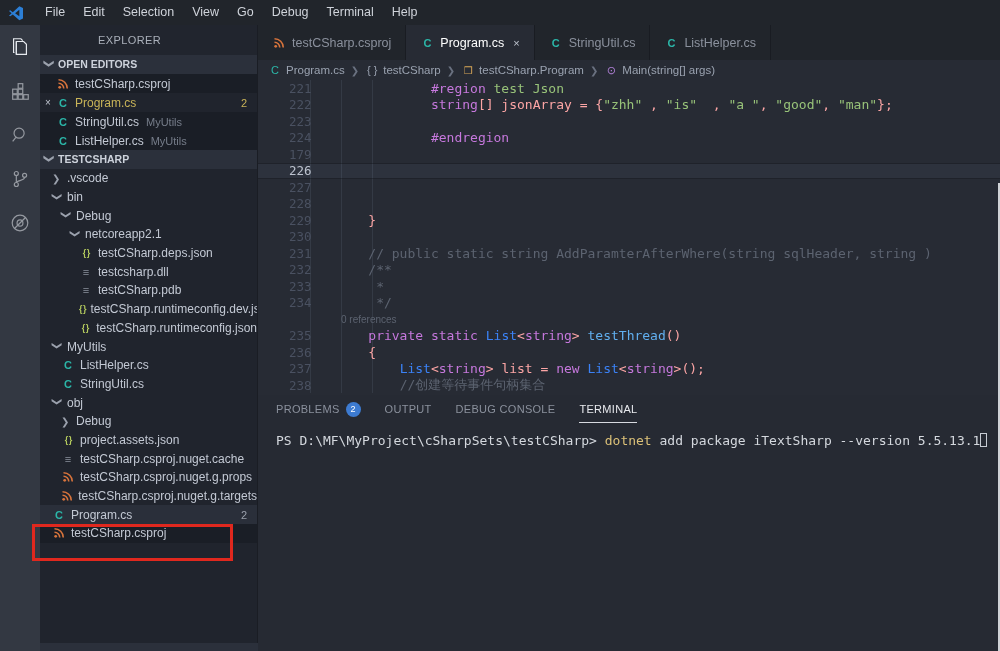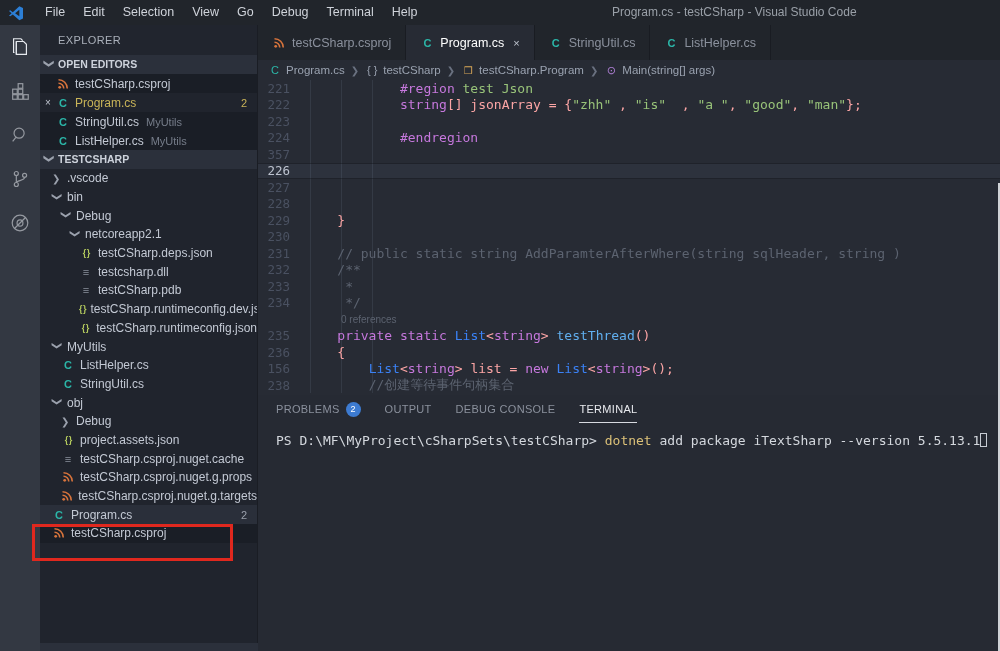--- a/index.html
+++ b/index.html
@@ -17,21 +17,21 @@
   
   .activitybar { position:absolute; left:0; top:25px; width:40px; height:626px; background:#333842; z-index:4; }
   .act-item { width:40px; height:44px; display:flex; align-items:center; justify-content:center; opacity:.55; }
   .act-item.active { opacity:1; }
   .act-item svg { stroke:#e6e9ee; fill:none; stroke-width:1.3; }
 
   
   .sidebar { position:absolute; left:40px; top:25px; width:218px; height:626px; background:#20242d;
              font-size:12px; color:#b9bfca; border-right:1px solid #1a1d24; }
   .sidebar-title { height:30px; line-height:30px; padding-left:18px; font-size:11px; letter-spacing:.4px;
-                   color:#aab0ba; background:#21252e; }
+                   color:#aab0ba; background:#21252e;margin-left:40px; }
   .section-header { height:19px; line-height:19px; background:#2b303b; color:#cdd2db; font-weight:bold;
                     font-size:10.5px; display:flex; align-items:center; }
   .section-header .chev { margin:0 4px 0 4px; }
   .row { height:19px; display:flex; align-items:center; white-space:nowrap; overflow:hidden; }
   .row.shaded { background:#1a1e26; }
   .row.hl { background:#2a2f3a; }
   .row .label { margin-left:5px; color:#c3c9d4; }
   .row .detail { margin-left:7px; color:#767d8a; font-size:11px; }
   .row .badge-num { margin-left:auto; margin-right:10px; font-size:11px; color:#9aa0ac; }
   .row .badge-num.warn { color:#c9b458; }
@@ -59,21 +59,21 @@
   .crumb .ficon { margin-right:4px; font-weight:normal; }
   .crumb-sep { margin:0 6px; color:#6a7180; font-size:10px; }
   .icon-class { color:#d8a657; font-size:10px; }
   .icon-method { color:#b180d7; font-size:11px; }
 
   .code { position:relative; height:315px; overflow:hidden; font-family:"DejaVu Sans Mono",monospace;
           font-size:13px; }
   .guide { position:absolute; top:0; width:1px; height:313px; background:#343a45; }
   .cline { position:relative; height:16.5px; display:flex; align-items:center; }
   .cline.cur { background:rgba(130,150,190,.07); box-shadow:inset 0 1px 0 rgba(0,0,0,.3), inset 0 -1px 0 rgba(0,0,0,.3); }
-  .gut { width:48px; flex:none; text-align:right; padding-right:16px; color:#4a5161; font-size:12.5px; }
+  .gut { width:48px; flex:none; text-align:left; padding-right:16px; color:#4a5161; font-size:12.5px;margin-left:31px; }
   .cline.cur .gut { color:#bcc2ce; }
   .ctext { white-space:pre; }
   .lens { color:#5c6370; font-size:10px; font-family:"Liberation Sans",sans-serif; padding-left:83px; }
   .tok-pl { color:#fca5a5; } .tok-kw { color:#c678dd; } .tok-str { color:#98c379; }
   .tok-fn { color:#61afef; } .tok-ty { color:#3b82f6; } .tok-cm { color:#5c6370; }
 
   
   .panel { position:absolute; left:258px; top:395px; width:742px; height:256px; background:#262a33; }
   .panel-tabs { height:28px; display:flex; align-items:center; padding-left:18px; }
   .ptab { font-size:11px; letter-spacing:.3px; color:#8b919d; margin-right:24px; height:28px;
@@ -101,21 +101,20 @@
   <div class="menubar">
       <div class="menu-item">File</div>
       <div class="menu-item">Edit</div>
       <div class="menu-item">Selection</div>
       <div class="menu-item">View</div>
       <div class="menu-item">Go</div>
       <div class="menu-item">Debug</div>
       <div class="menu-item">Terminal</div>
       <div class="menu-item">Help</div>
     </div>
-  <div class="win-title">Program.cs - testCSharp - Visual Studio Code</div>
 </div>
 
 <div class="activitybar">
     <div class="act-item active">
       <svg width="22" height="22" viewBox="0 0 24 24">
         <path d="M8 6h8l3 3v11H8z"></path>
         <path d="M8 6v14"></path>
         <path d="M6 18H5V3h8l2 2"></path>
       </svg>
     </div>
@@ -358,21 +357,21 @@
         <span class="ctext">            <span class="tok-kw">string</span><span class="tok-pl">[] jsonArray = {</span><span class="tok-str">"zhh"</span><span class="tok-pl"> , </span><span class="tok-str">"is"</span><span class="tok-pl">  , </span><span class="tok-str">"a "</span><span class="tok-pl">, </span><span class="tok-str">"good"</span><span class="tok-pl">, </span><span class="tok-str">"man"</span><span class="tok-pl">};</span></span>
       </div>
       <div class="cline">
         <span class="gut">223</span>
       </div>
       <div class="cline">
         <span class="gut">224</span>
         <span class="ctext">            <span class="tok-kw">#endregion</span></span>
       </div>
       <div class="cline">
-        <span class="gut">357</span>
+        <span class="gut">179</span>
         <span class="ctext"></span>
       </div>
       <div class="cline cur">
         <span class="gut">226</span>
         <span class="ctext"></span>
       </div>
       <div class="cline">
         <span class="gut">227</span>
         <span class="ctext"></span>
       </div>
@@ -409,21 +408,21 @@
       </div>
       <div class="cline">
         <span class="gut">235</span>
         <span class="ctext">    <span class="tok-kw">private</span><span class="tok-pl"> </span><span class="tok-kw">static</span><span class="tok-pl"> </span><span class="tok-ty">List</span><span class="tok-pl">&lt;</span><span class="tok-kw">string</span><span class="tok-pl">&gt; </span><span class="tok-fn">testThread</span><span class="tok-pl">()</span></span>
       </div>
       <div class="cline">
         <span class="gut">236</span>
         <span class="ctext">    <span class="tok-pl">{</span></span>
       </div>
       <div class="cline">
-        <span class="gut">156</span>
+        <span class="gut">237</span>
         <span class="ctext">        <span class="tok-ty">List</span><span class="tok-pl">&lt;</span><span class="tok-kw">string</span><span class="tok-pl">&gt; list = </span><span class="tok-kw">new</span><span class="tok-pl"> </span><span class="tok-ty">List</span><span class="tok-pl">&lt;</span><span class="tok-kw">string</span><span class="tok-pl">&gt;();</span></span>
       </div>
       <div class="cline">
         <span class="gut">238</span>
         <span class="ctext">        <span class="tok-cm">//创建等待事件句柄集合</span></span>
       </div>
       <div class="cline">
         <span class="gut">239</span>
         <span class="ctext">        <span class="tok-kw">var</span><span class="tok-pl"> watis = </span><span class="tok-kw">new</span><span class="tok-pl"> </span><span class="tok-ty">List</span><span class="tok-pl">&lt;</span><span class="tok-ty">EventWaitHandle</span><span class="tok-pl">&gt;();</span></span>
       </div>

